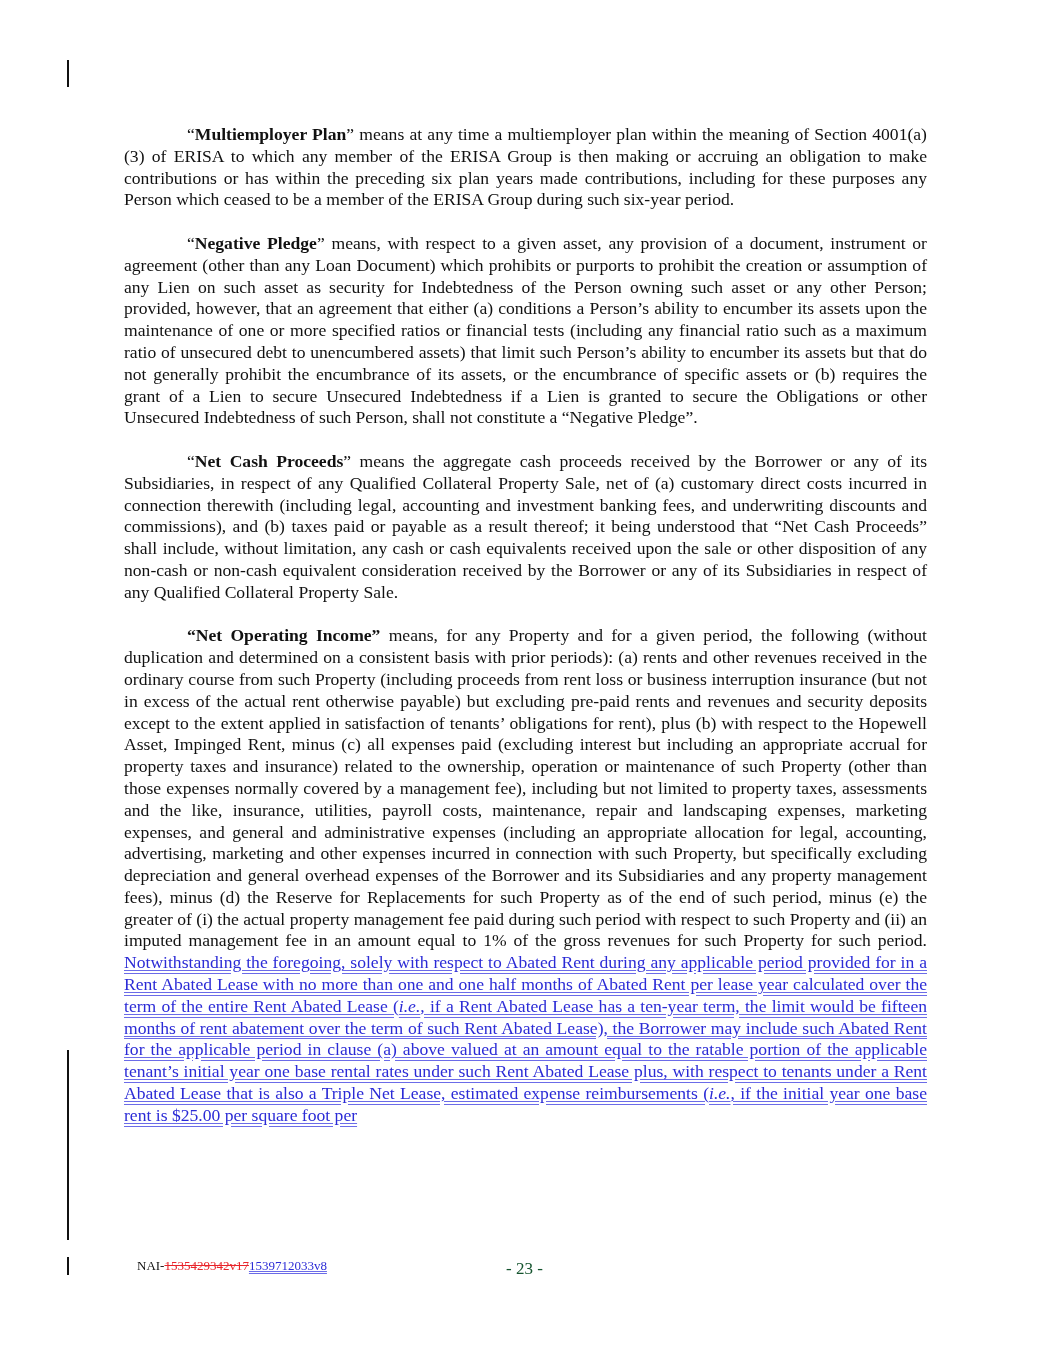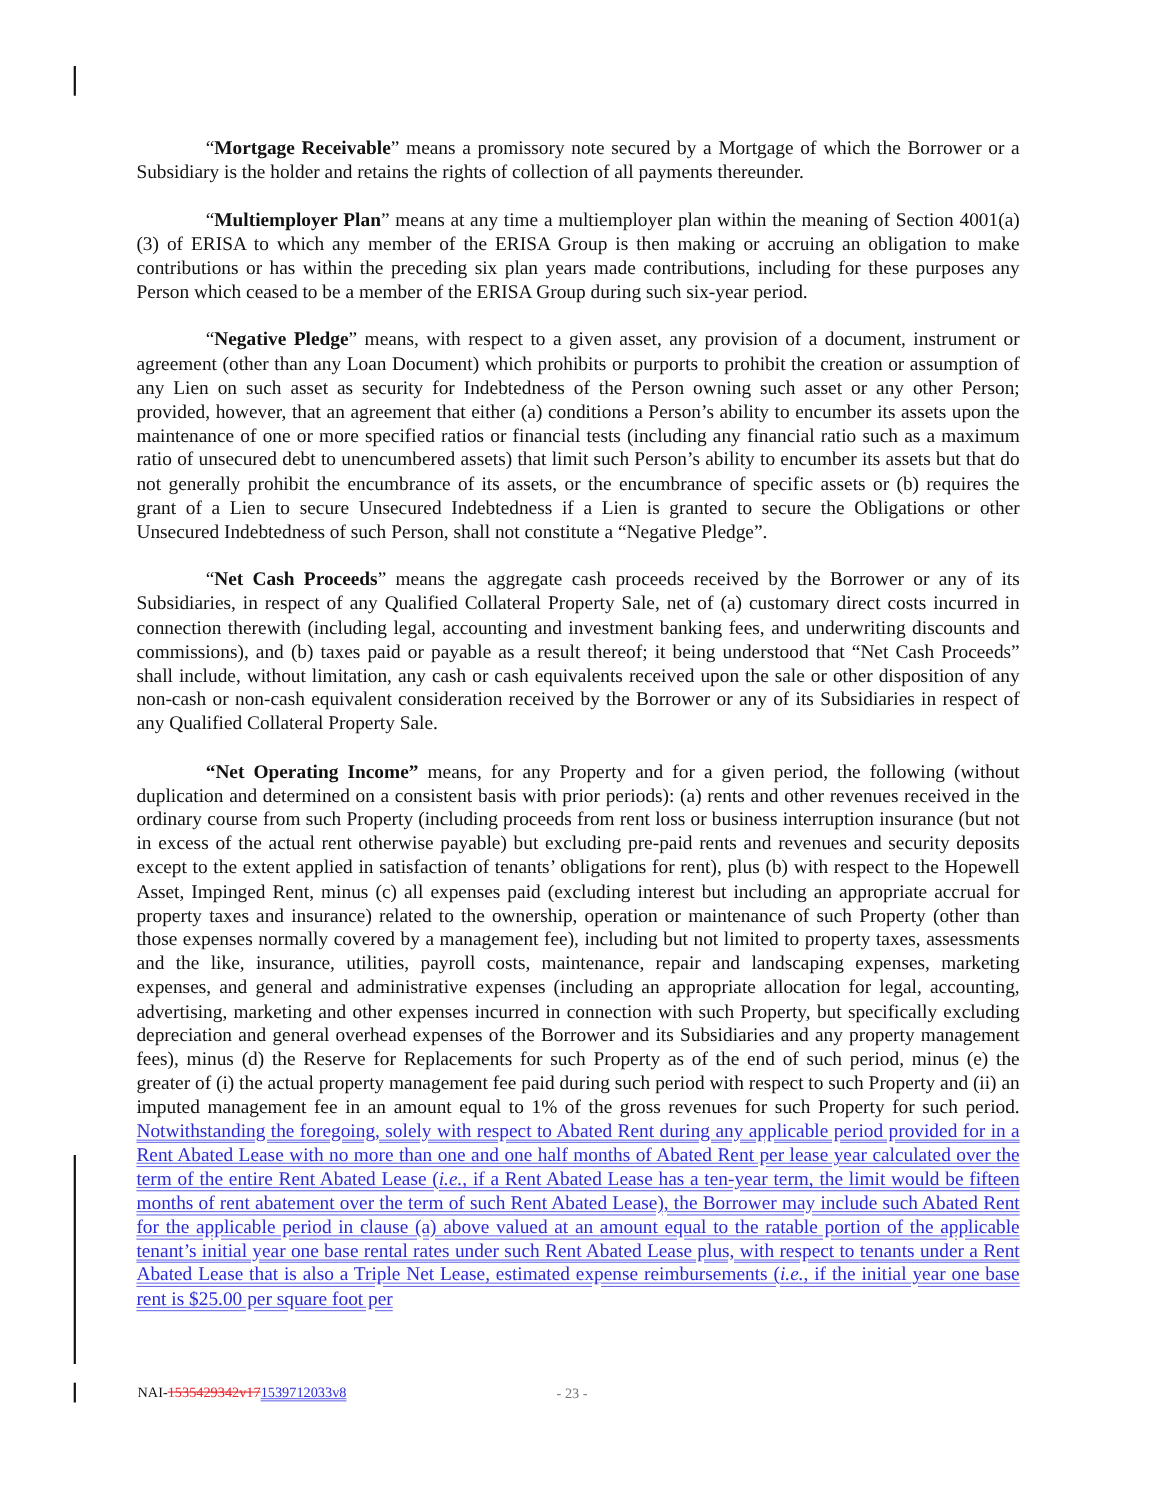--- a/index.html
+++ b/index.html
@@ -13,40 +13,39 @@
   .term { font-weight: bold; }
   .ul { }
   .ins {
     color: #2b2bd6;
     text-decoration: underline double;
     text-decoration-color: #6b6be8;
     text-underline-offset: 2px;
   }
   .changebar { position: absolute; left: 67px; width: 2px; background: #111111; }
   .footer-id {
-    position: absolute; left: 125px; top: 1258px;
+    position: absolute; left: 137px; top: 1258px;
     font-family: "Liberation Serif", "DejaVu Serif", serif; font-size: 13px; color: #111;
   }
   .del { color: #e8242a; text-decoration: line-through; }
   .ins-id { color: #2b2bd6; text-decoration: underline double; text-decoration-color: #6b6be8; }
   .page-num {
     position: absolute; left: 506px; top: 1259px;
-    font-family: "Liberation Serif", "DejaVu Serif", serif; font-size: 13px; color: #737373;
+    font-family: "Liberation Serif", "DejaVu Serif", serif; font-size: 17px; color: #14532d;
   }
 </style>
 </head>
 <body>
 
 <div class="changebar" style="top:60px;height:27px;"></div>
 <div class="changebar" style="top:1050px;height:190px;"></div>
 <div class="changebar" style="top:1257px;height:18px;"></div>
 
 <div class="page">
 
-  <p class="para"><span>“</span><span class="term">Mortgage Receivable</span><span>”</span><span> means a promissory note secured by a Mortgage of which the Borrower or a Subsidiary is the holder and retains the rights of collection of all payments thereunder.</span></p>
 
   <p class="para"><span>“</span><span class="term">Multiemployer Plan</span><span>”</span><span> means at any time a multiemployer plan within the meaning of Section 4001(a)(3) of ERISA to which any member of the ERISA Group is then making or accruing an obligation to make contributions or has within the preceding six plan years made contributions, including for these purposes any Person which ceased to be a member of the ERISA Group during such six-year period.</span></p>
 
   <p class="para"><span>“</span><span class="term">Negative Pledge</span><span>”</span><span> means, with respect to a given asset, any provision of a document, instrument or agreement (other than any Loan Document) which prohibits or purports to prohibit the creation or assumption of any Lien on such asset as security for Indebtedness of the Person owning such asset or any other Person; </span><span class="ul">provided</span><span>, </span><span class="ul">however</span><span>, that an agreement that either (a) conditions a Person’s ability to encumber its assets upon the maintenance of one or more specified ratios or financial tests (including any financial ratio such as a maximum ratio of unsecured debt to unencumbered assets) that limit such Person’s ability to encumber its assets but that do not generally prohibit the encumbrance of its assets, or the encumbrance of specific assets or (b) requires the grant of a Lien to secure Unsecured Indebtedness if a Lien is granted to secure the Obligations or other Unsecured Indebtedness of such Person, shall not constitute a “Negative Pledge”.</span></p>
 
   <p class="para"><span>“</span><span class="term">Net Cash Proceeds</span><span>”</span><span> means the aggregate cash proceeds received by the Borrower or any of its Subsidiaries, in respect of any Qualified Collateral Property Sale, net of (a) customary direct costs incurred in connection therewith (including legal, accounting and investment banking fees, and underwriting discounts and commissions), and (b) taxes paid or payable as a result thereof; it being understood that “Net Cash Proceeds” shall include, without limitation, any cash or cash equivalents received upon the sale or other disposition of any non-cash or non-cash equivalent consideration received by the Borrower or any of its Subsidiaries in respect of any Qualified Collateral Property Sale.</span></p>
 
   <p class="para"><span class="term">“Net Operating Income”</span><span> means, for any Property and for a given period, the following (without duplication and determined on a consistent basis with prior periods): (a) rents and other revenues received in the ordinary course from such Property (including proceeds from rent loss or business interruption insurance (but not in excess of the actual rent otherwise payable) but excluding pre-paid rents and revenues and security deposits except to the extent applied in satisfaction of tenants’ obligations for rent), </span><span class="ul">plus</span><span> (b) with respect to the Hopewell Asset, Impinged Rent, </span><span class="ul">minus</span><span> (c) all expenses paid (excluding interest but including an appropriate accrual for property taxes and insurance) related to the ownership, operation or maintenance of such Property (other than those expenses normally covered by a management fee), including but not limited to property taxes, assessments and the like, insurance, utilities, payroll costs, maintenance, repair and landscaping expenses, marketing expenses, and general and administrative expenses (including an appropriate allocation for legal, accounting, advertising, marketing and other expenses incurred in connection with such Property, but specifically excluding depreciation and general overhead expenses of the Borrower and its Subsidiaries and any property management fees), </span><span class="ul">minus</span><span> (d) the Reserve for Replacements for such Property as of the end of such period, </span><span class="ul">minus</span><span> (e) the greater of (i) the actual property management fee paid during such period with respect to such Property and (ii) an imputed management fee in an amount equal to 1% of the gross revenues for such Property for such period.</span><span class="ins">  Notwithstanding the foregoing, solely with respect to Abated Rent during any applicable period provided for in a Rent Abated Lease with no more than one and one half months of Abated Rent per lease year calculated over the term of the entire Rent Abated Lease (</span><span class="ins" style="font-style:italic">i.e.</span><span class="ins">, if a Rent Abated Lease has a ten-year term, the limit would be fifteen months of rent abatement over the term of such Rent Abated Lease), the Borrower may include such Abated Rent for the applicable period in clause (a) above valued at an amount equal to the ratable portion of the applicable tenant’s initial year one base rental rates under such Rent Abated Lease plus, with respect to tenants under a Rent Abated Lease that is also a Triple Net Lease, estimated expense reimbursements (</span><span class="ins" style="font-style:italic">i.e.</span><span class="ins">, if the initial year one base rent is $25.00 per square foot per</span></p>
 
 </div>

